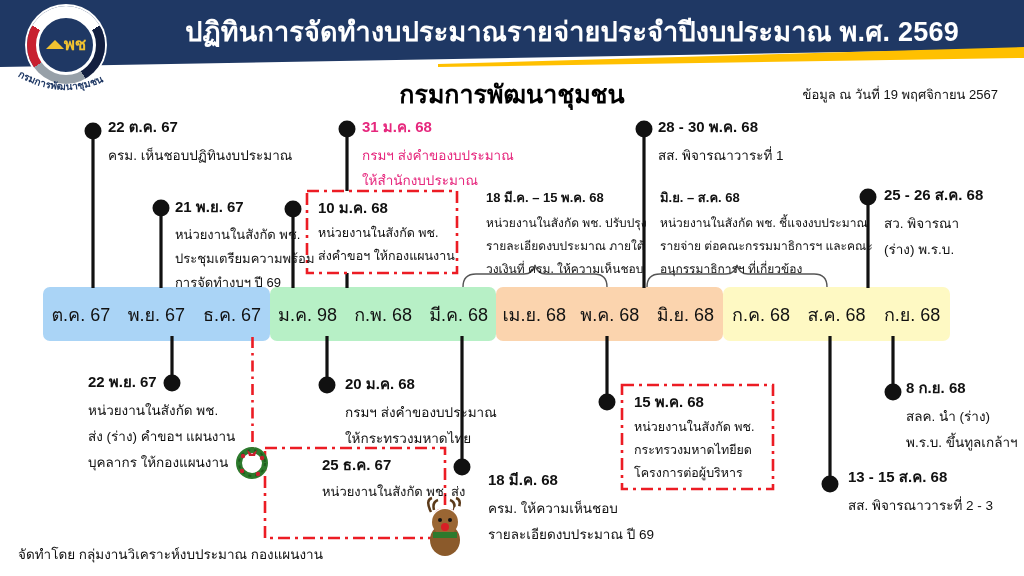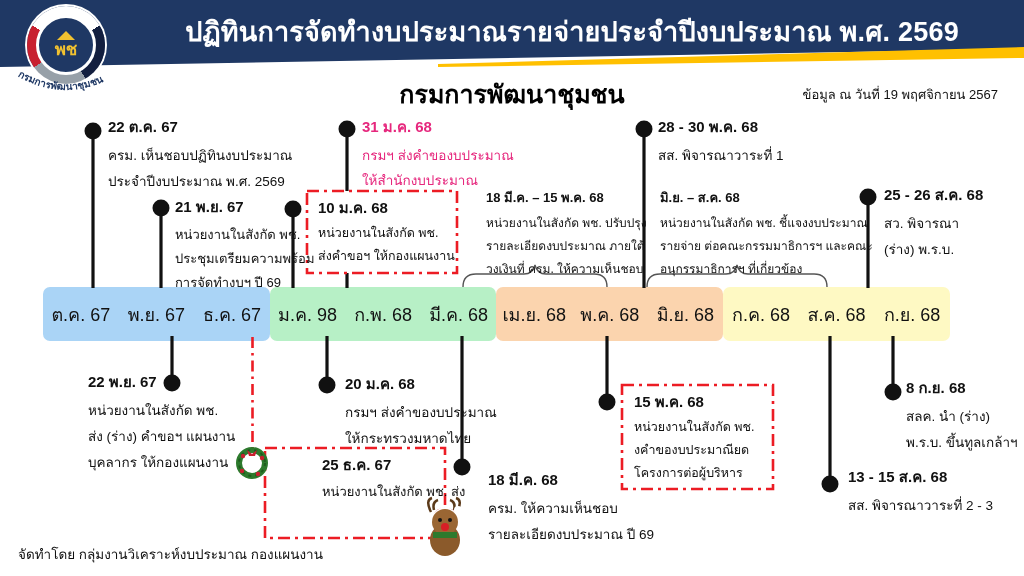--- a/index.html
+++ b/index.html
@@ -17,21 +17,21 @@
          color:#ffffff;font-size:27px;font-weight:bold;letter-spacing:.2px;}
   .subtitle{position:absolute;left:0;right:0;top:74px;text-align:center;
             color:#000;font-size:25px;font-weight:bold;}
   .asof{position:absolute;right:26px;top:84px;font-size:13px;color:#111;}
 
   
   .logo-ring{position:absolute;left:27px;top:6px;width:78px;height:78px;border-radius:50%;
     background:conic-gradient(from 0deg,#ffffff 0 60deg,#131f3f 60deg 150deg,#97a0a8 150deg 235deg,#c8202f 235deg 300deg,#ffffff 300deg 360deg);
     box-shadow:0 0 0 2px #ffffff;}
   .logo-core{position:absolute;inset:9px;background:var(--navy);border:3px solid #ffffff;border-radius:50%;
-    display:flex;align-items:center;justify-content:center;flex-direction:column;}
+    display:flex;align-items:center;justify-content:center;flex-direction:row;}
   .logo-core .emblem-roof{width:0;height:0;border-left:9px solid transparent;border-right:9px solid transparent;
     border-bottom:9px solid #F2C230;margin-bottom:1px;}
   .logo-core .emblem-text{color:#F2C230;font-weight:bold;font-size:17px;line-height:18px;}
   .logo-curved{position:absolute;left:6px;top:64px;width:120px;height:40px;}
 
   
   .bar{position:absolute;left:43px;top:287px;width:907px;height:50px;display:flex;}
   .seg{display:flex;height:54px;border-radius:7px;}
   .m{width:75.58px;display:flex;align-items:center;justify-content:center;
      font-size:18px;color:#111;white-space:nowrap;}
@@ -160,21 +160,20 @@
       <circle cx="0" cy="-3" r="4" fill="#d81f26"></circle>
       <path d="M-12,-16 Q0,-30 12,-16 L8,-20 Q0,-26 -8,-20 Z" fill="#c8202f"></path>
       <circle cx="13" cy="-20" r="4" fill="#ffffff"></circle>
       <rect x="-12" y="2" width="24" height="6" fill="#2d7a2d"></rect>
     </g>
   </svg>
 
   <div class="note" style="left:108px;top:117px;">
     <div class="date">22 ต.ค. 67</div>
     <div>ครม. เห็นชอบปฏิทินงบประมาณ</div>
-    <div>ประจำปีงบประมาณ พ.ศ. 2569</div>
   </div>
 
   <div class="note" style="left:175px;top:197px;font-size:13px;line-height:24px;">
     <div class="date">21 พ.ย. 67</div>
     <div>หน่วยงานในสังกัด พช.</div>
     <div>ประชุมเตรียมความพร้อม</div>
     <div>การจัดทำงบฯ ปี 69</div>
   </div>
 
   <div class="note inbox tight" style="left:318px;top:198px;">
@@ -234,21 +233,21 @@
 
   <div class="note" style="left:488px;top:470px;">
     <div class="date">18 มี.ค. 68</div>
     <div>ครม. ให้ความเห็นชอบ</div>
     <div>รายละเอียดงบประมาณ ปี 69</div>
   </div>
 
   <div class="note inbox tight" style="left:634px;top:392px;">
     <div class="date">15 พ.ค. 68</div>
     <div>หน่วยงานในสังกัด พช.</div>
-    <div>งคำของบประมาณียด</div>
+    <div>กระทรวงมหาดไทยียด</div>
     <div>โครงการต่อผู้บริหาร</div>
   </div>
 
   <div class="note" style="left:848px;top:467px;">
     <div class="date">13 - 15 ส.ค. 68</div>
     <div>สส. พิจารณาวาระที่ 2 - 3</div>
   </div>
 
   <div class="note" style="left:906px;top:378px;">
     <div class="date">8 ก.ย. 68</div>

